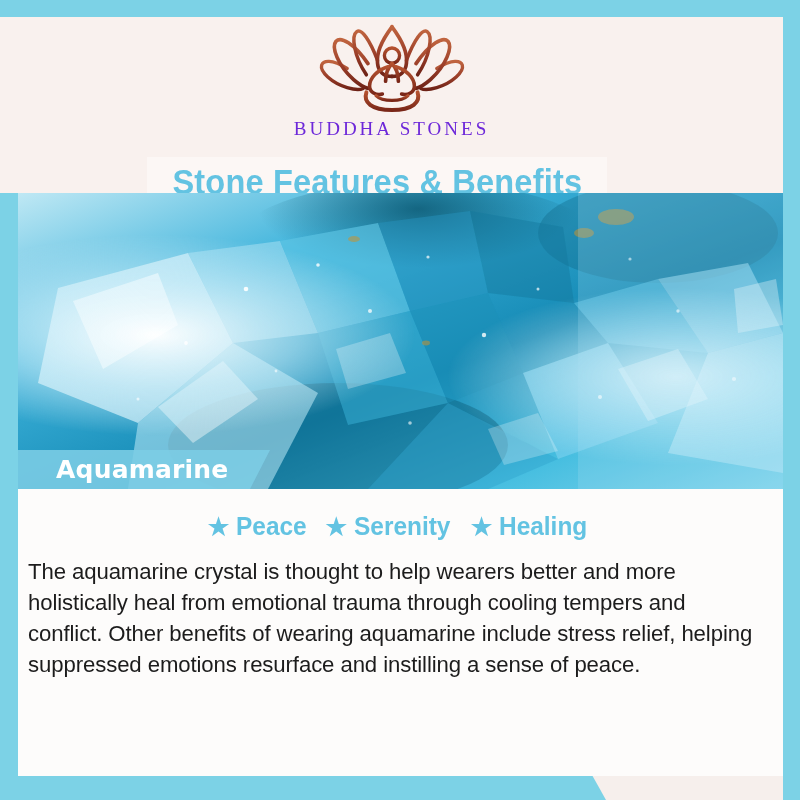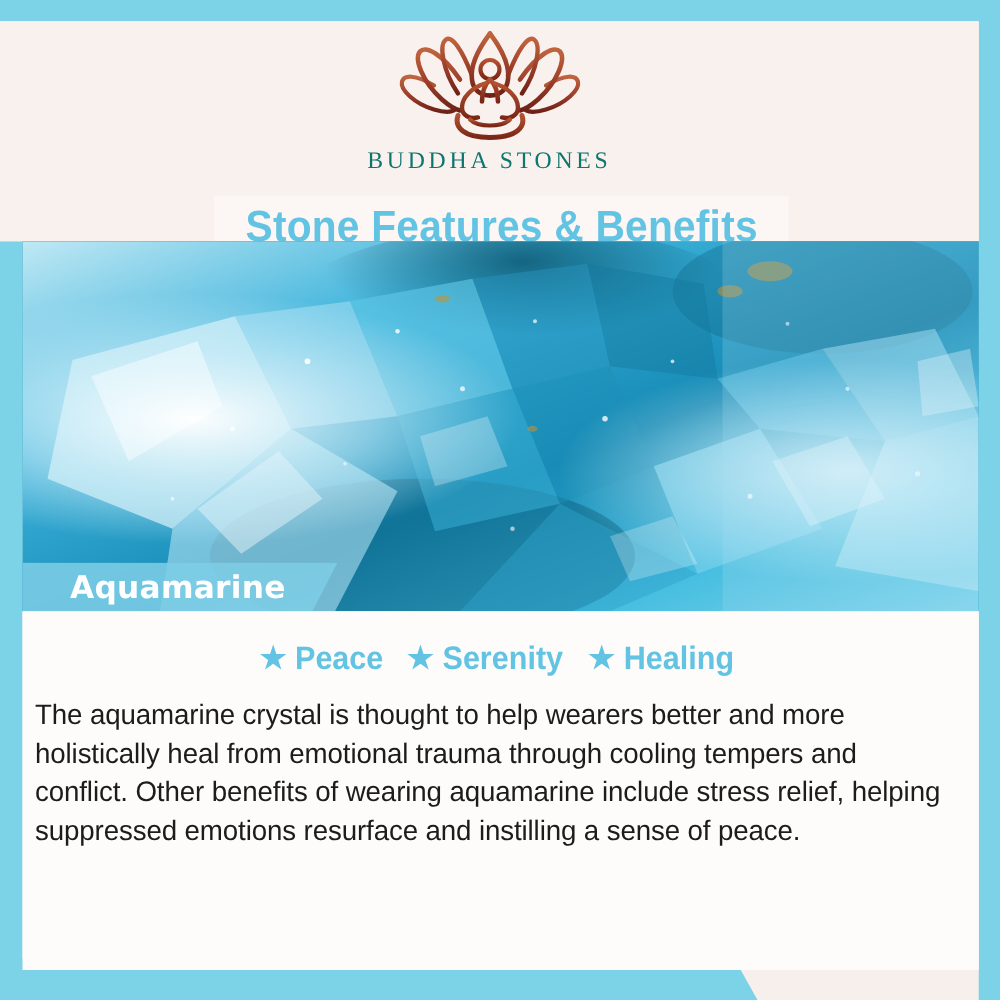--- a/index.html
+++ b/index.html
@@ -33,27 +33,27 @@
   }
 
   
   .logo-wrap {
     position:absolute; left:0; top:5px; width:783px;
     display:flex; flex-direction:column; align-items:center;
   }
   .logo-mark { width:160px; height:95px; display:block; }
   .logo-text {
     font-family:"Liberation Serif", serif;
-    font-size:19px; letter-spacing:3.0px; color:#0f766e;
+    font-size:19px; letter-spacing:3.0px; color:#6d28d9;
     margin-top:1px; font-weight:400;
   }
 
   
   .title-band {
-    position:absolute; left:171px; top:140px; width:460px; height:50px;
+    position:absolute; left:147px; top:140px; width:460px; height:50px;
     background:#FCF7F5;
     display:flex; align-items:center; justify-content:center;
   }
   .title-text {
     font-family:"Liberation Sans Narrow","Liberation Sans",sans-serif;
     font-weight:bold; font-size:35px; color:#63C3E2;
     letter-spacing:.2px; white-space:nowrap;
     transform:scaleX(.93); transform-origin:center;
   }
 

